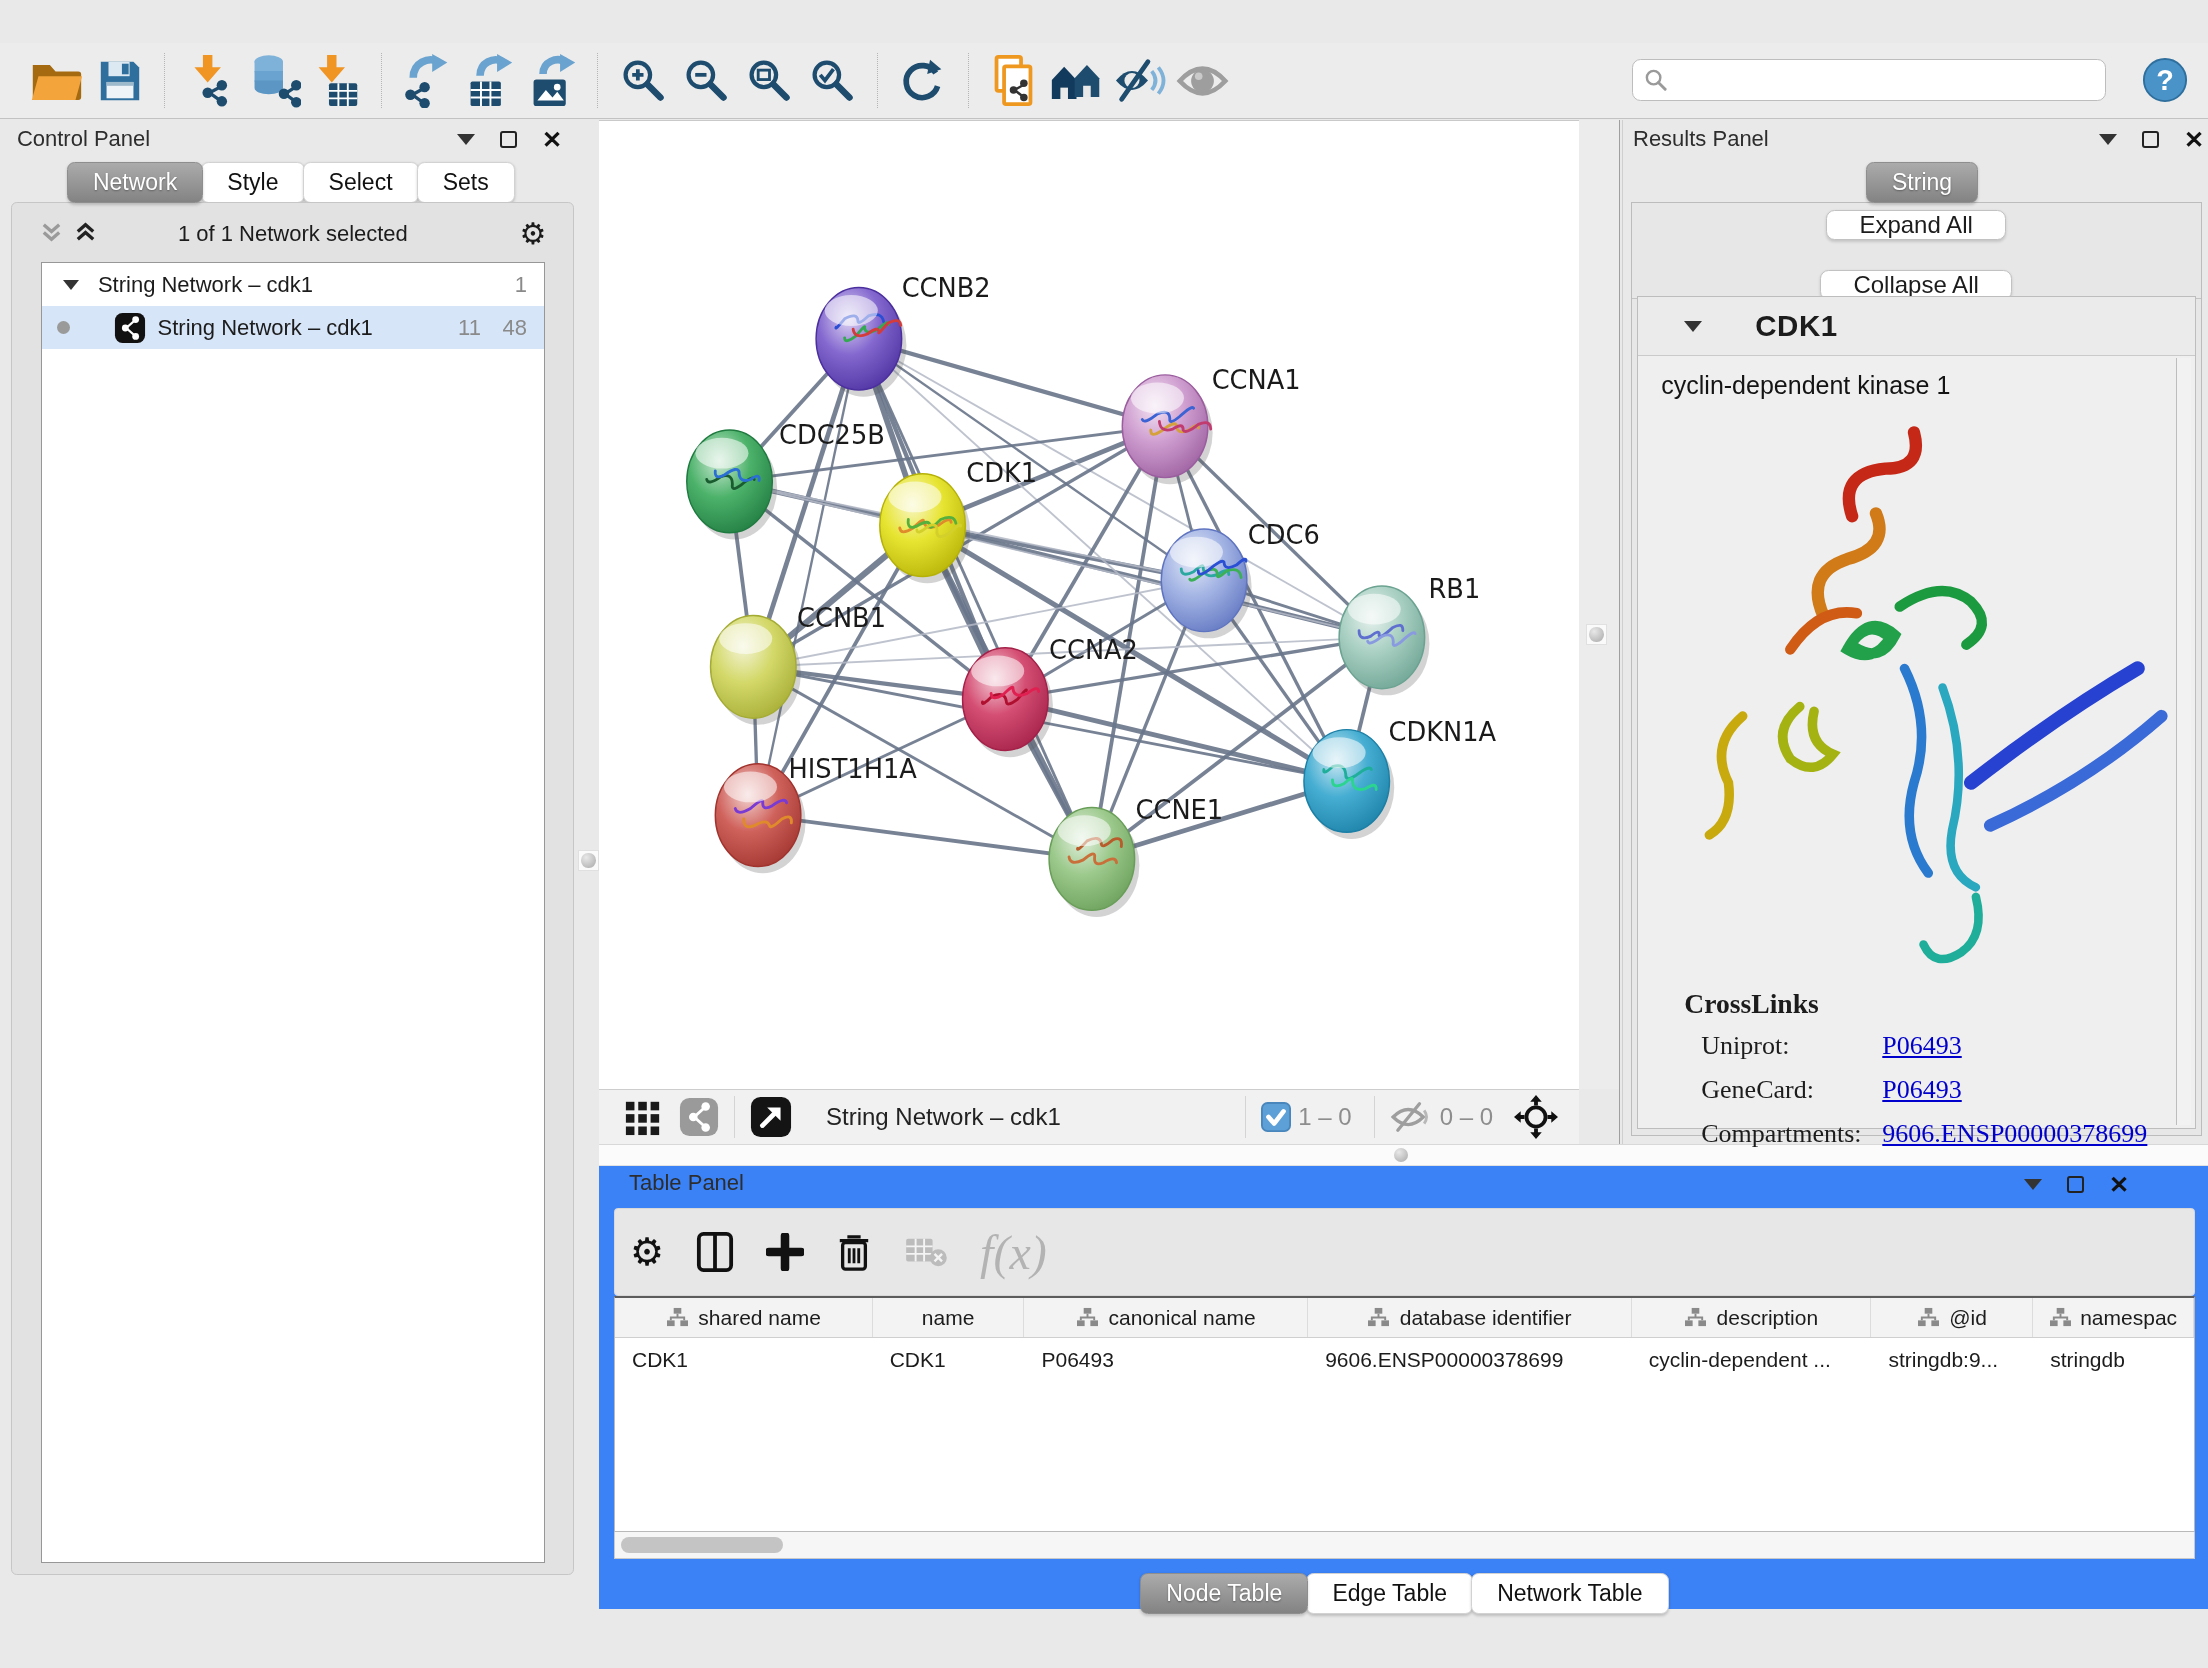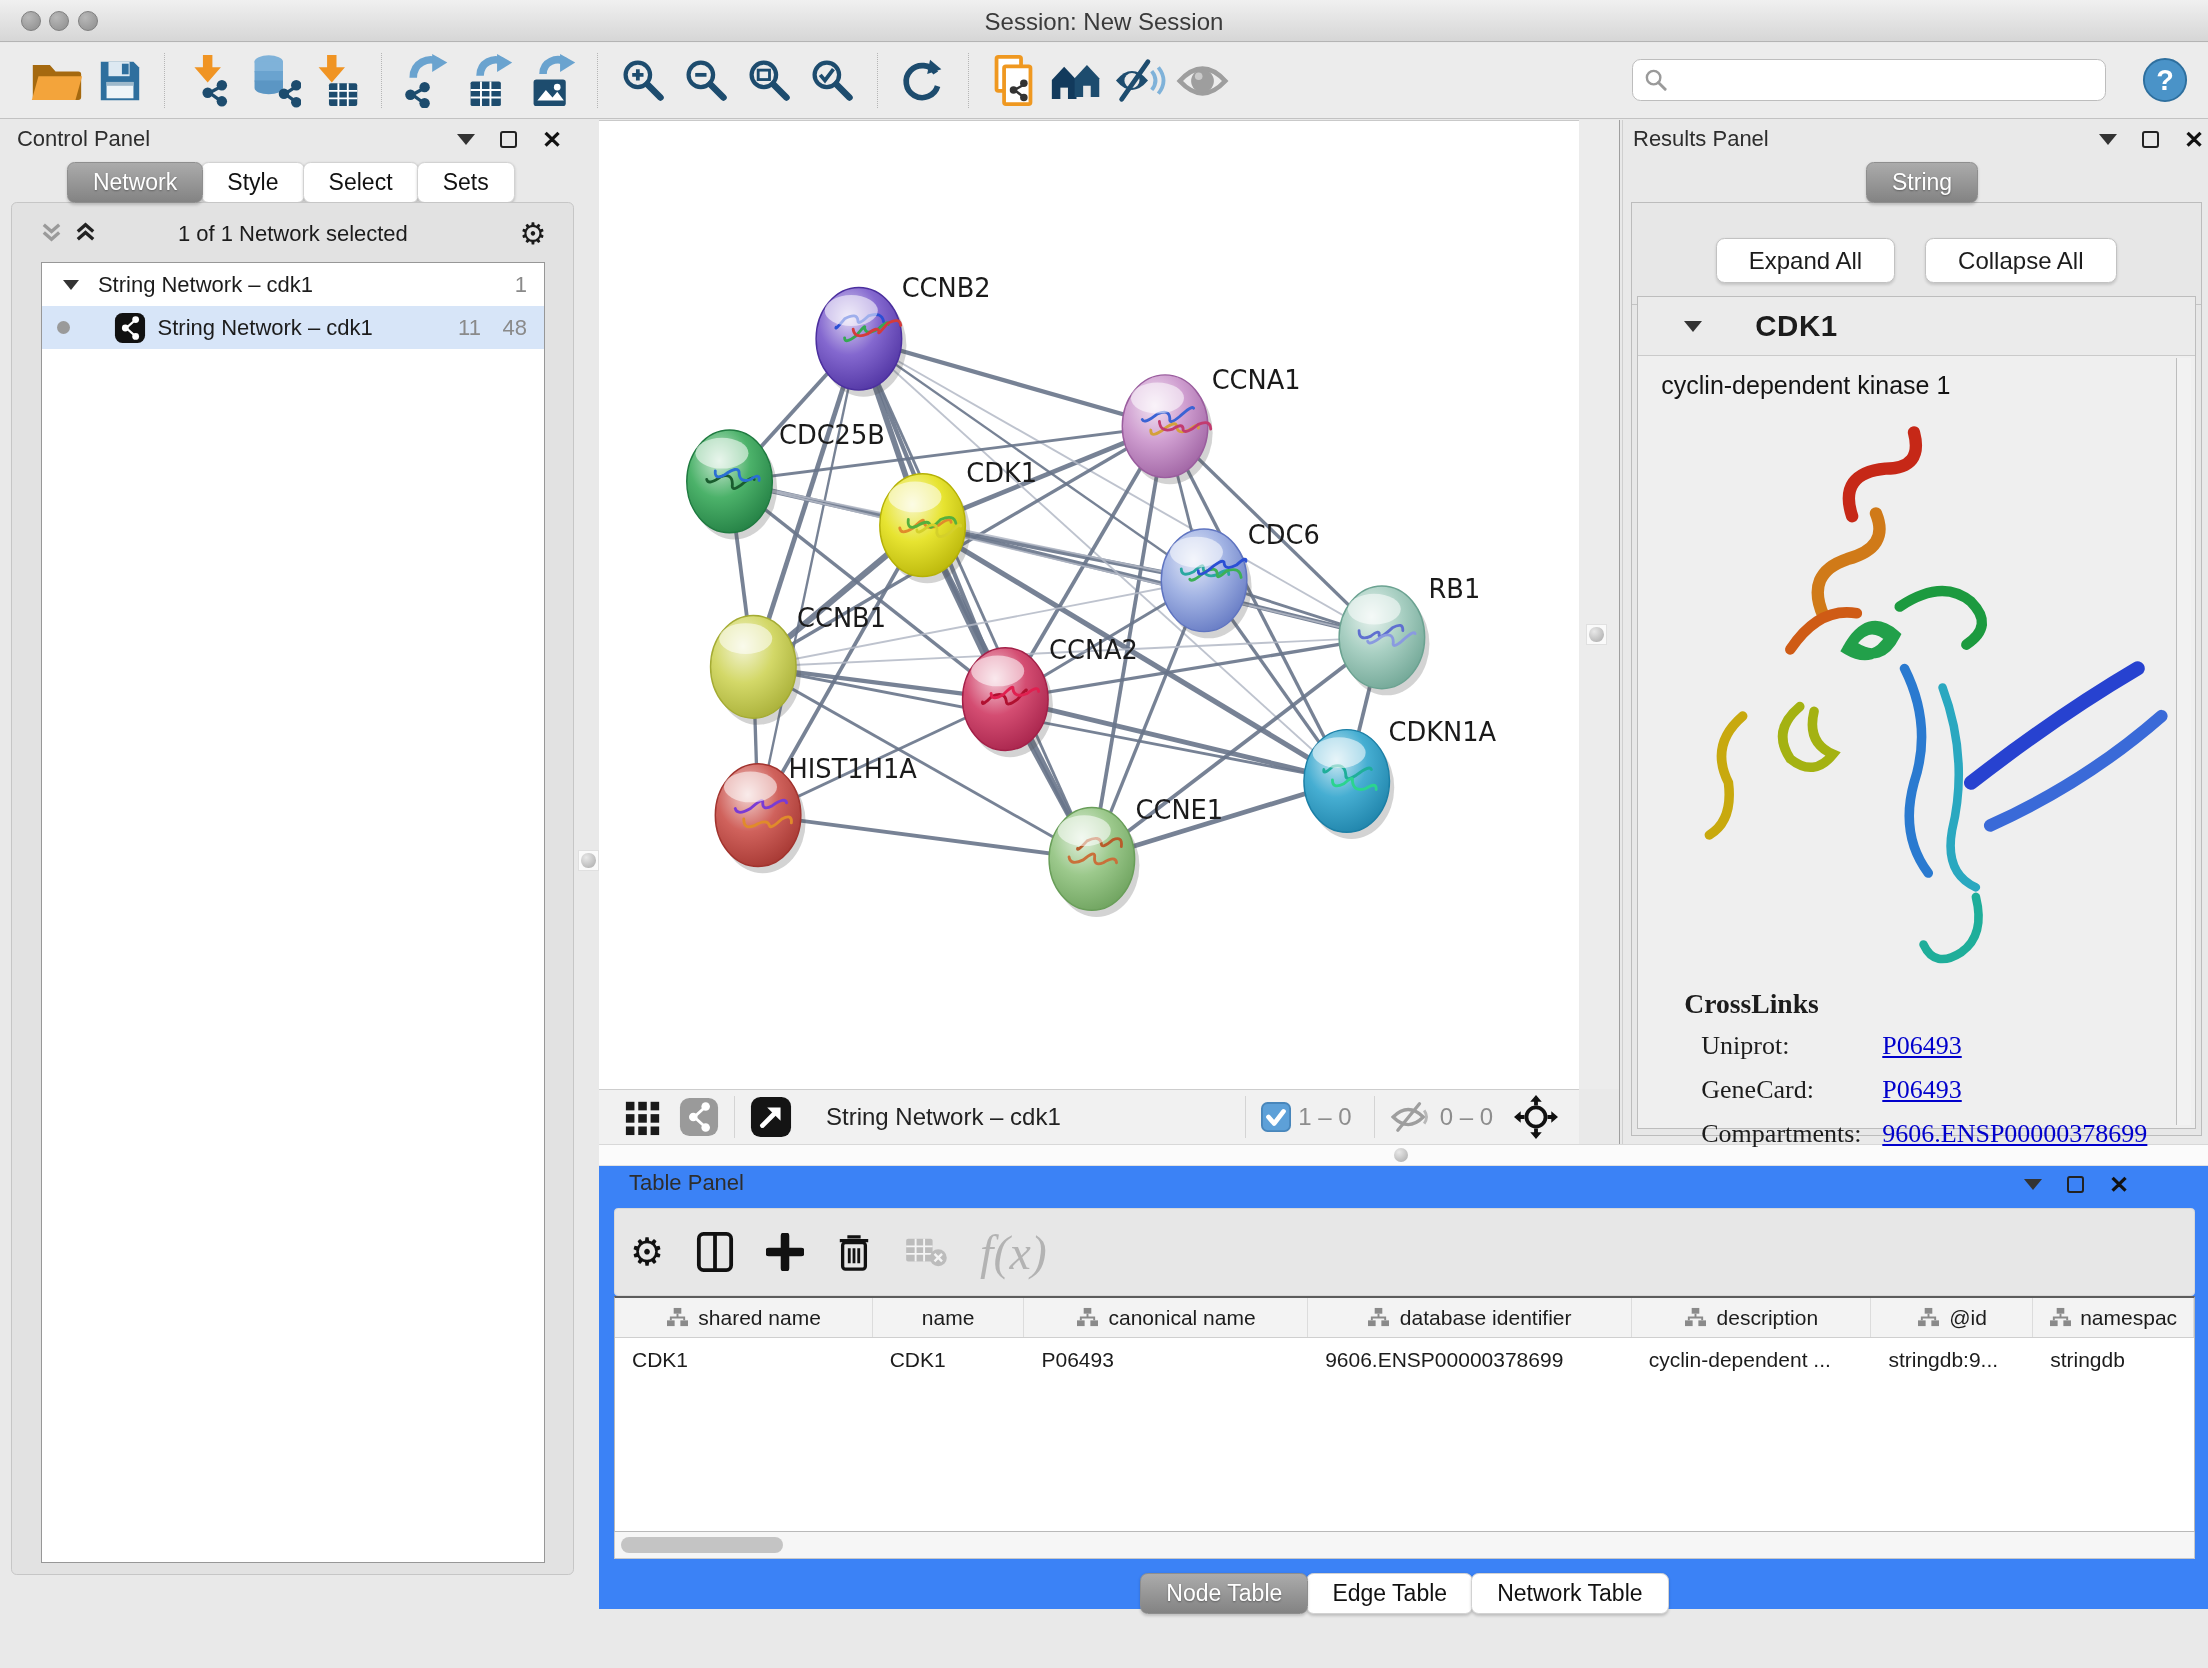--- a/index.html
+++ b/index.html
@@ -68,22 +68,22 @@
   .nt-sep { width:0; height:42px; border-left:1px solid #d4d4d4; margin:0 15px; }
   .nt-label { font-size:24px; color:#222; }
   .nt-count { font-size:24px; color:#8d8d8d; margin:0 7.6px; }
   .h-splitter { position:absolute; left:599px; top:1144px; width:1609px; height:22px; background:#fbfbfb;
     border-top:1px solid #d8d8d8; border-bottom:1px solid #e2e2e2; }
 
   
   .results-panel { position:absolute; left:1623px; top:120px; width:586px; height:1021px; background:#e9e9e9; }
   .rp-outer { position:absolute; left:7.6px; top:82px; width:571px; height:934px;
     background:#e7e7e7; border:1px solid #bcbcbc; }
-  .rp-btnrow { position:absolute; left:0; top:14px; width:100%; height:88px; display:flex; align-items:center;
-    justify-content:center; gap:30px; border-bottom:1px solid #c4c4c4; }
+  .rp-btnrow { position:absolute; left:0; top:8px; width:100%; height:88px; display:flex; align-items:center;
+    justify-content:center; gap:30px; border-bottom:1px solid #c4c4c4;flex-direction:column; }
   .rp-btn { height:45px; padding:0 32px; background:#fff; border:1px solid #c2c2c2; border-radius:8.6px;
     font-size:24px; display:flex; align-items:center; box-shadow:0 1.9px 2.9px rgba(0,0,0,0.15); }
   .rp-content { position:absolute; left:5.7px; top:93px; width:559px; height:833px; background:#efefef;
     border:1px solid #bdbdbd; }
   .rp-generow { position:absolute; left:0; top:0; width:100%; height:59px; background:#ebebeb;
     border-bottom:1px solid #cacaca; display:flex; align-items:center; }
   .rp-gene { font-size:29.5px; font-weight:700; letter-spacing:0.5px; }
   .rp-desc { position:absolute; left:23px; top:74px; font-size:25px; color:#141414; }
   .rp-scroll { position:absolute; right:3.8px; top:61px; width:15px; height:767px;
     border-left:1px solid #bdbdbd; background:#f2f2f2; }
@@ -119,26 +119,20 @@
   .mem-dot { width:18px; height:18px; border-radius:50%; background:#1faa3c; }
 
   svg { display:block; }
   .grayeye { opacity:0.95; }
 </style>
 </head>
 <body>
 
 <div class="window">
 
-  <div class="titlebar">
-    <span class="traffic" style="left:21px"></span>
-    <span class="traffic" style="left:49px"></span>
-    <span class="traffic" style="left:78px"></span>
-    <div class="win-title">Session: New Session</div>
-  </div>
 
   <div class="toolbar">
     <span class="tbtn">
       <svg width="55" height="48" viewBox="0 0 58 50">
           <path d="M4 8 h18 l6 7 h24 a3 3 0 0 1 3 3 v24 a3 3 0 0 1 -3 3 H7 a3 3 0 0 1 -3 -3z" fill="#a5690f"></path>
           <path d="M10 20 h46 l-7 25 H3z" fill="#f3a43b"></path>
         </svg>
     </span>
     <span class="tbtn">
       <svg width="48" height="48" viewBox="0 0 50 50">

